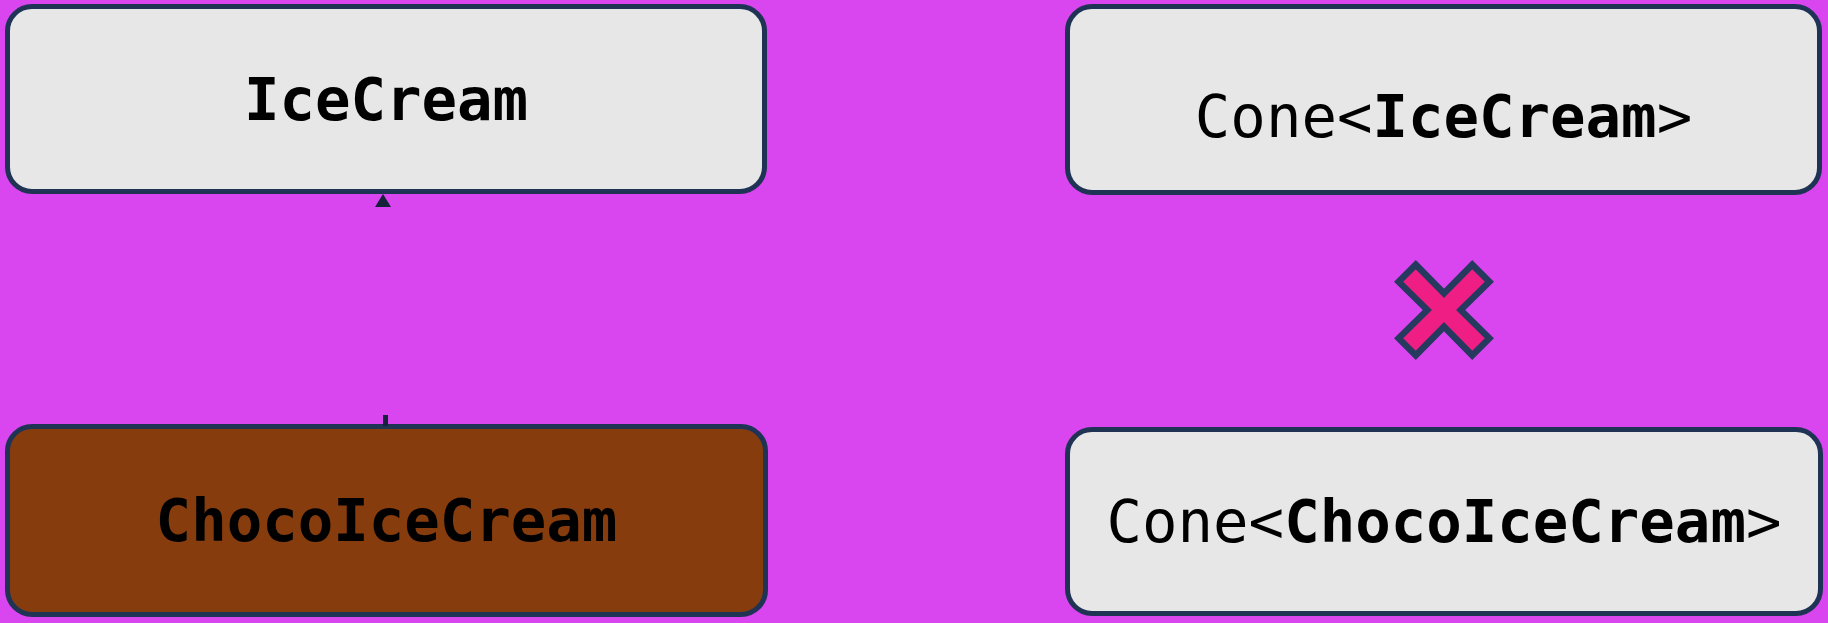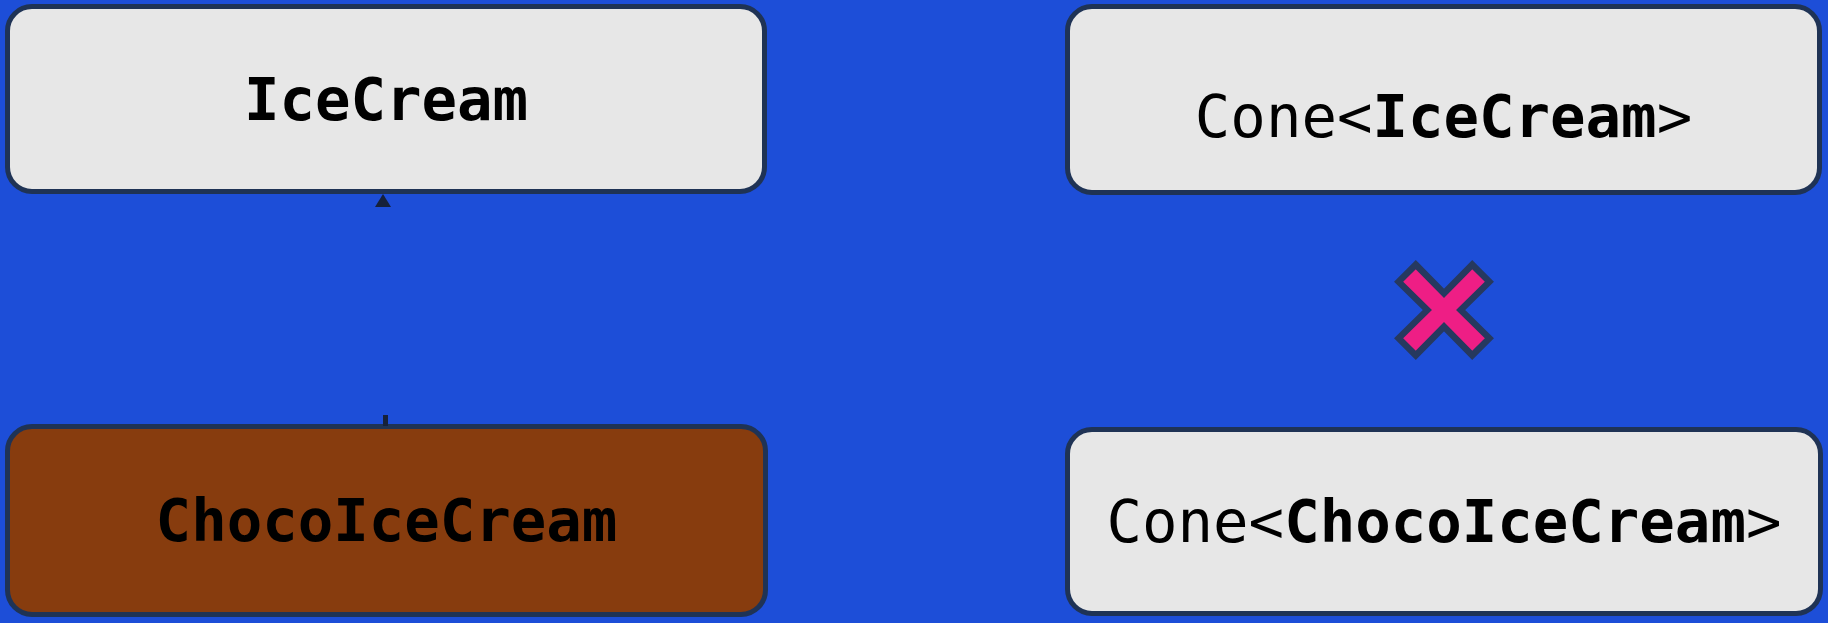--- a/index.html
+++ b/index.html
@@ -57,21 +57,21 @@
     position: absolute;
     left: 383px;
     top: 415px;
     width: 5px;
     height: 11px;
   }
 </style>
 </head>
 <body>
 
-<div class="canvas" style="background-color: #1d4ed8;">
+<div class="canvas" style="background-color: #d946ef;">
 
   <div class="node pos-tl" style="background-color: rgb(231, 231, 231); border-color: rgb(31, 51, 85);">
     <span class="label" style="color: rgb(0, 0, 0);"><span></span><span class="bold">IceCream</span><span></span></span>
   </div>
 
   <div class="node pos-tr" style="background-color: rgb(231, 231, 231); border-color: rgb(31, 51, 85);">
     <span class="label" style="color: rgb(0, 0, 0); margin-top: 33px;"><span>Cone&lt;</span><span class="bold">IceCream</span><span>&gt;</span></span>
   </div>
 
   <div class="node pos-bl" style="background-color: rgb(135, 60, 14); border-color: rgb(31, 51, 85);">

